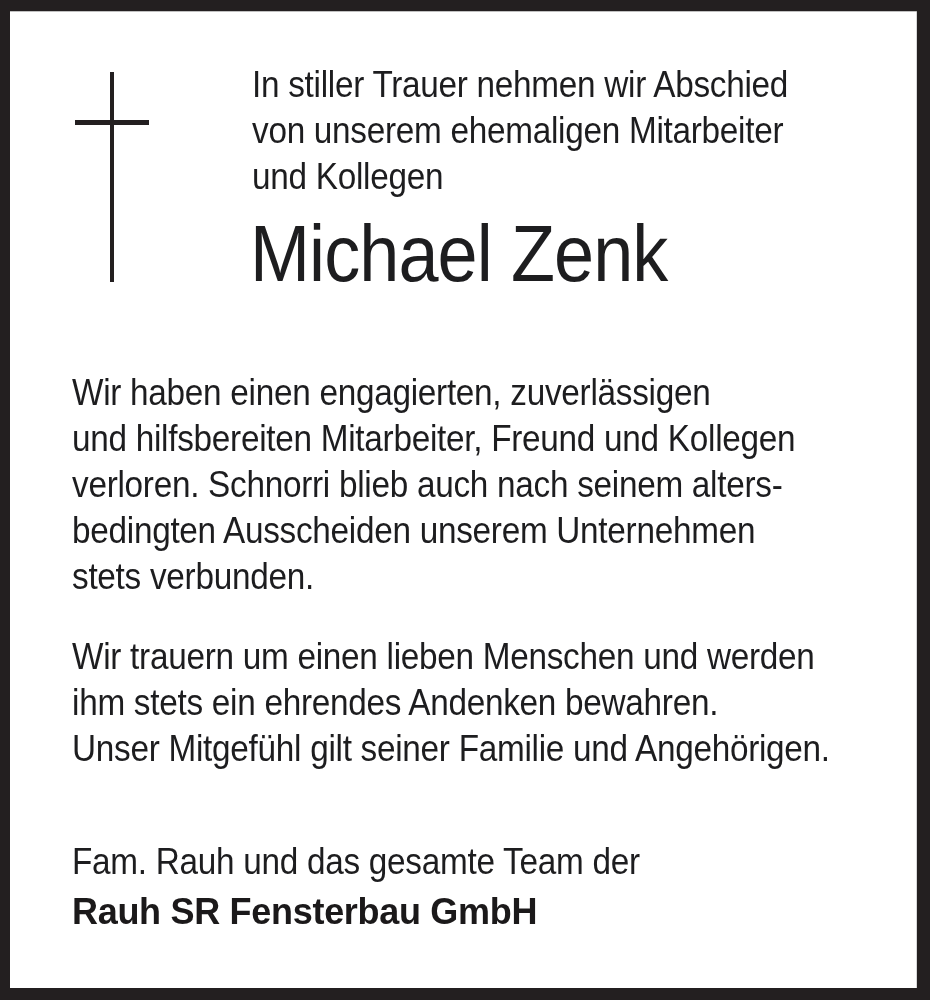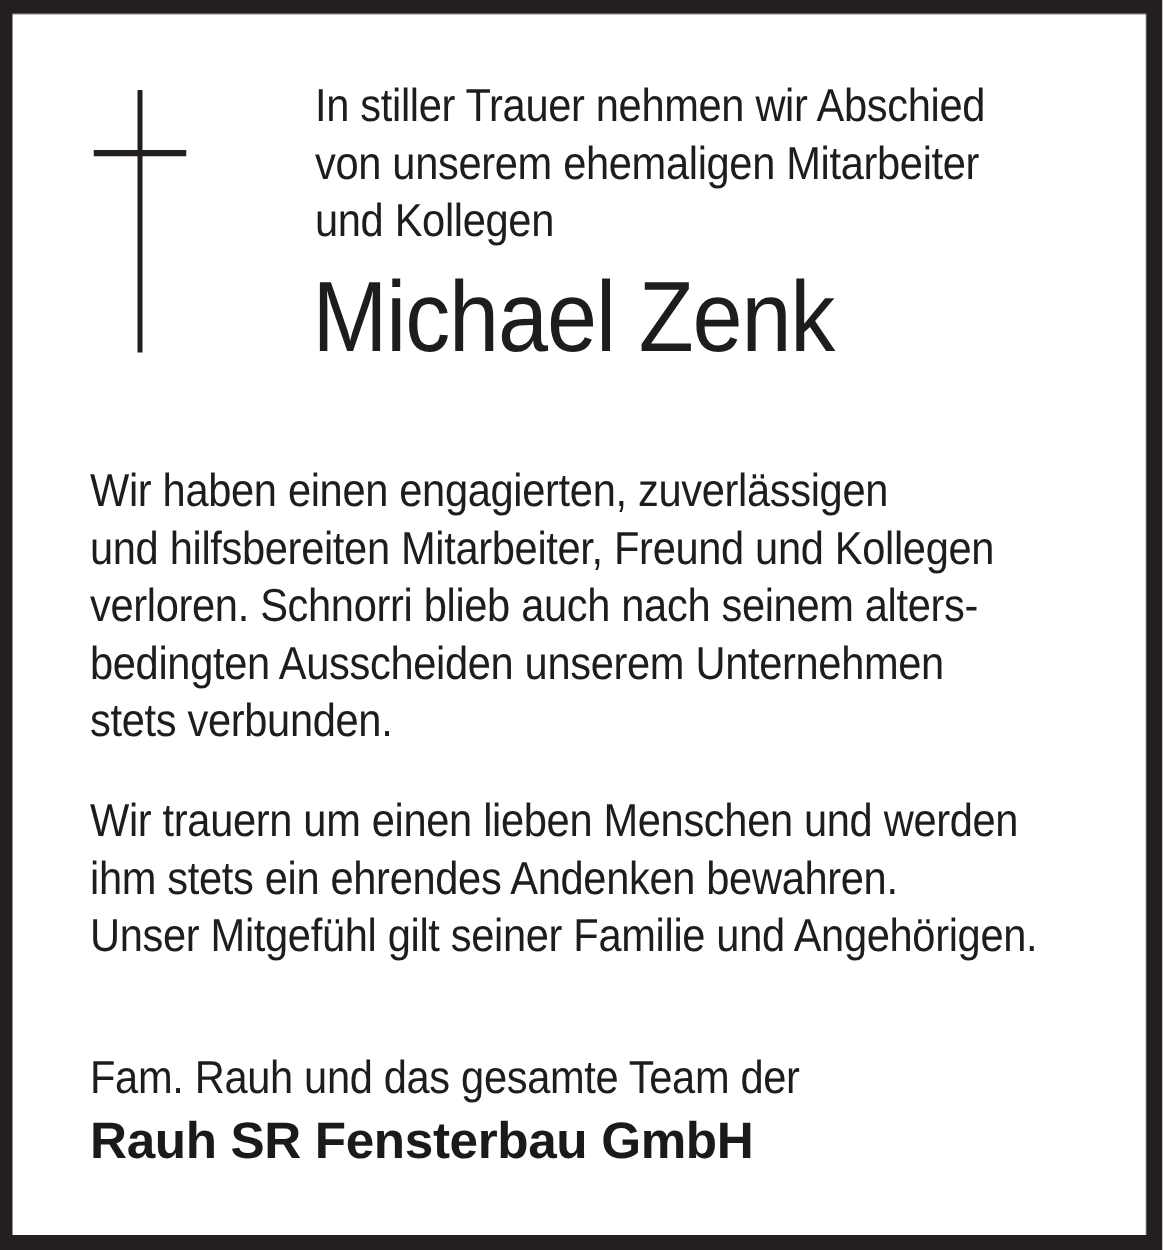--- a/index.html
+++ b/index.html
@@ -76,21 +76,21 @@
     top: 634px;
   }
   .closing {
     left: 72px;
     top: 839px;
   }
   .company {
     position: absolute;
     left: 72px;
     top: 889px;
-    font-size: 41px;
+    font-size: 36px;
     line-height: 46px;
     font-weight: bold;
     letter-spacing: -0.3px;
     white-space: nowrap;
     color: #1b191a;
   }
 </style>
 </head>
 <body>
 

